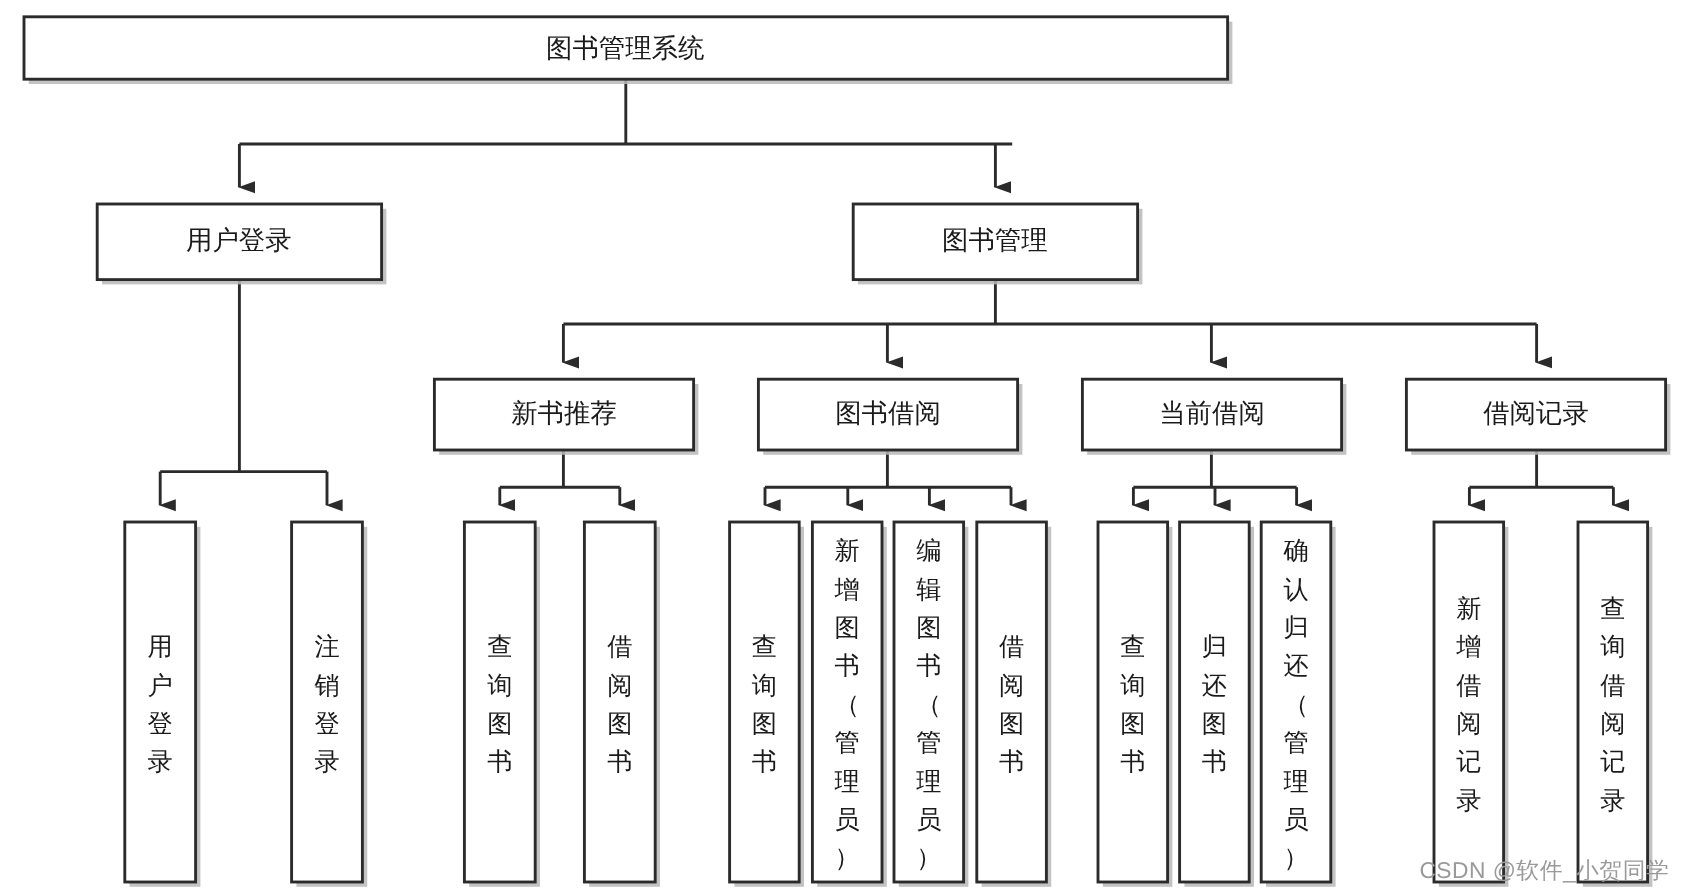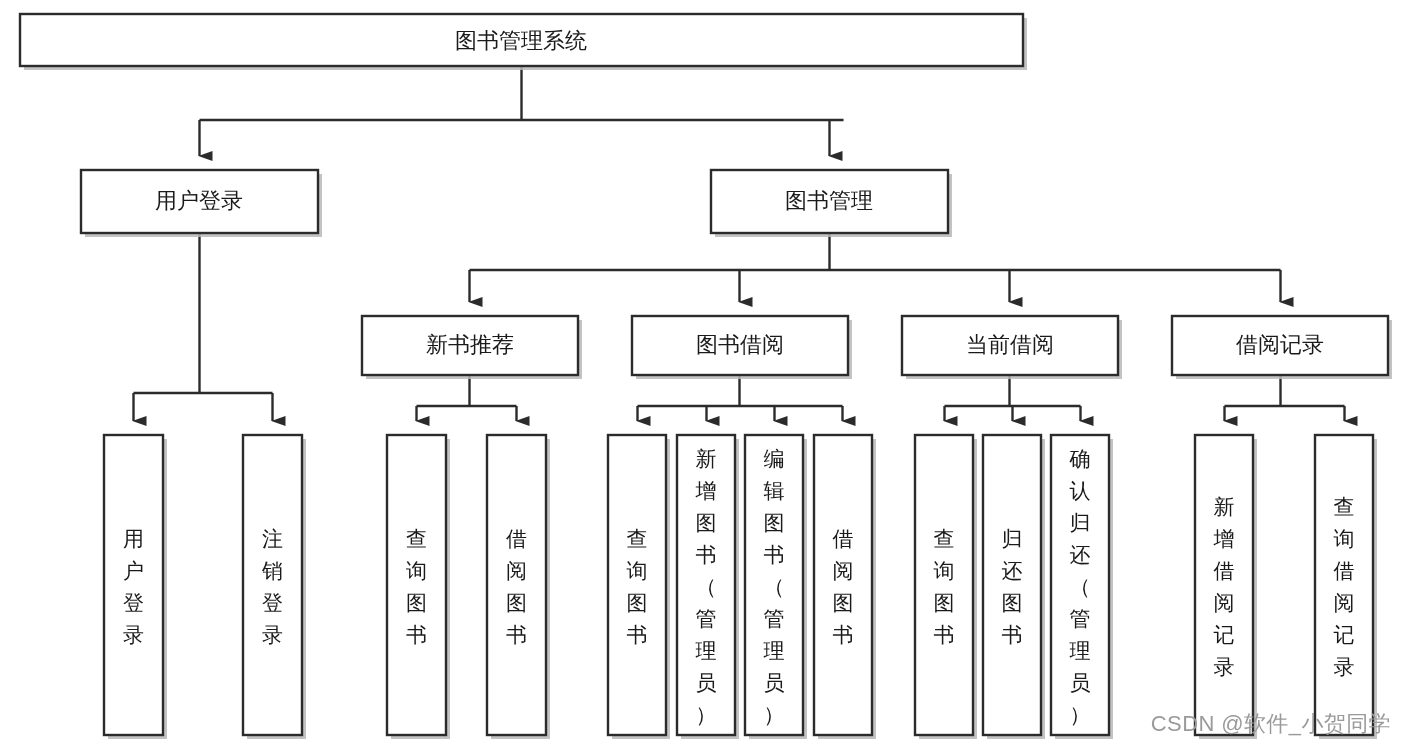--- a/index.html
+++ b/index.html
@@ -54,21 +54,21 @@
     fill: none;
   }
   .arrow-head {
     fill: #2b2b2b;
   }
   .watermark {
     position: absolute;
     right: 14px;
     bottom: 8px;
     font-family: "Liberation Sans", "DejaVu Sans", sans-serif;
-    font-size: 22px;
+    font-size: 19px;
     color: #9a9a9a;
     letter-spacing: 0.4px;
     white-space: nowrap;
     pointer-events: none;
     margin-top: 20px;
   }
 </style>
 </head>
 <body>
 

